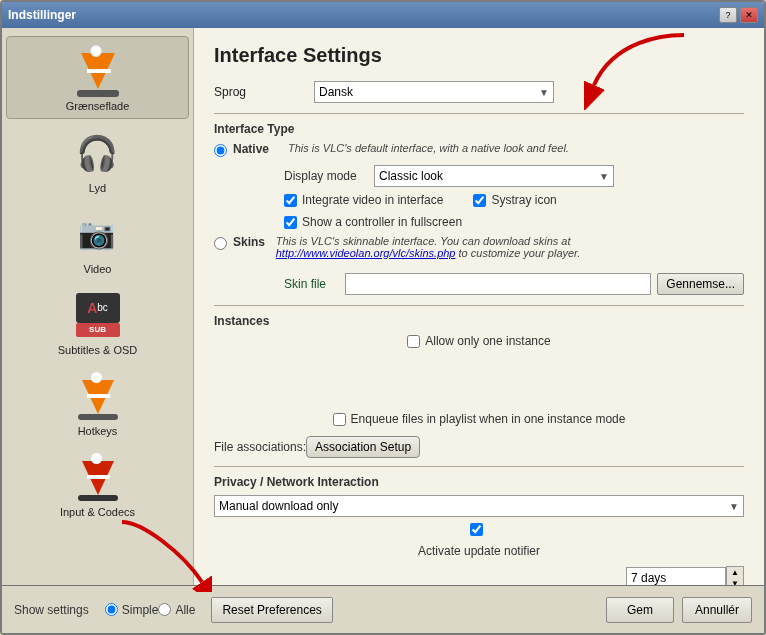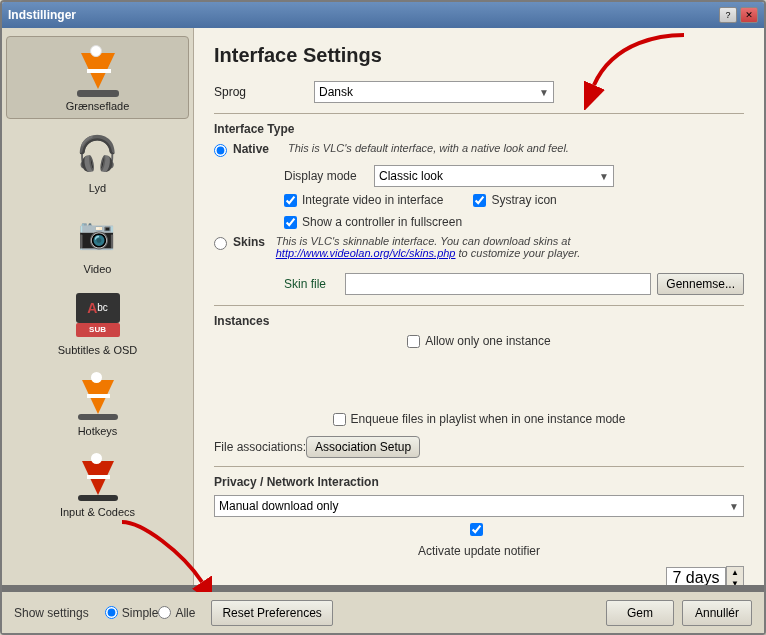--- a/index.html
+++ b/index.html
@@ -366,29 +366,29 @@
       flex-direction: column;
     }
 
     .days-input-container {
       display: flex;
       align-items: center;
       margin-left: auto;
     }
 
     .days-input {
-      width: 60px;
+      width: 100px;
       height: 22px;
       background: white;
       border: 1px solid #999;
       display: flex;
       align-items: center;
-      justify-content: center;
+      justify-content: flex-start;
       padding: 0 4px;
-      font-size: 16px;
+      font-size: 12px;
     }
 
     .spinner-arrows {
       display: flex;
       flex-direction: column;
       border: 1px solid #999;
       background: #e8e4d8;
     }
 
     .spinner-up, .spinner-down {
@@ -398,21 +398,21 @@
       align-items: center;
       justify-content: center;
       font-size: 8px;
       cursor: pointer;
     }
 
     
     .bottom-bar {
       height: 48px;
       background: #dcd8c8;
-      border-top: 7px solid #737373;
+      border-top: 1px solid #737373;
       display: flex;
       align-items: center;
       padding: 0 12px;
       gap: 8px;
     }
 
     .show-settings-label {
       font-size: 12px;
       color: #333;
       margin-right: 8px;

